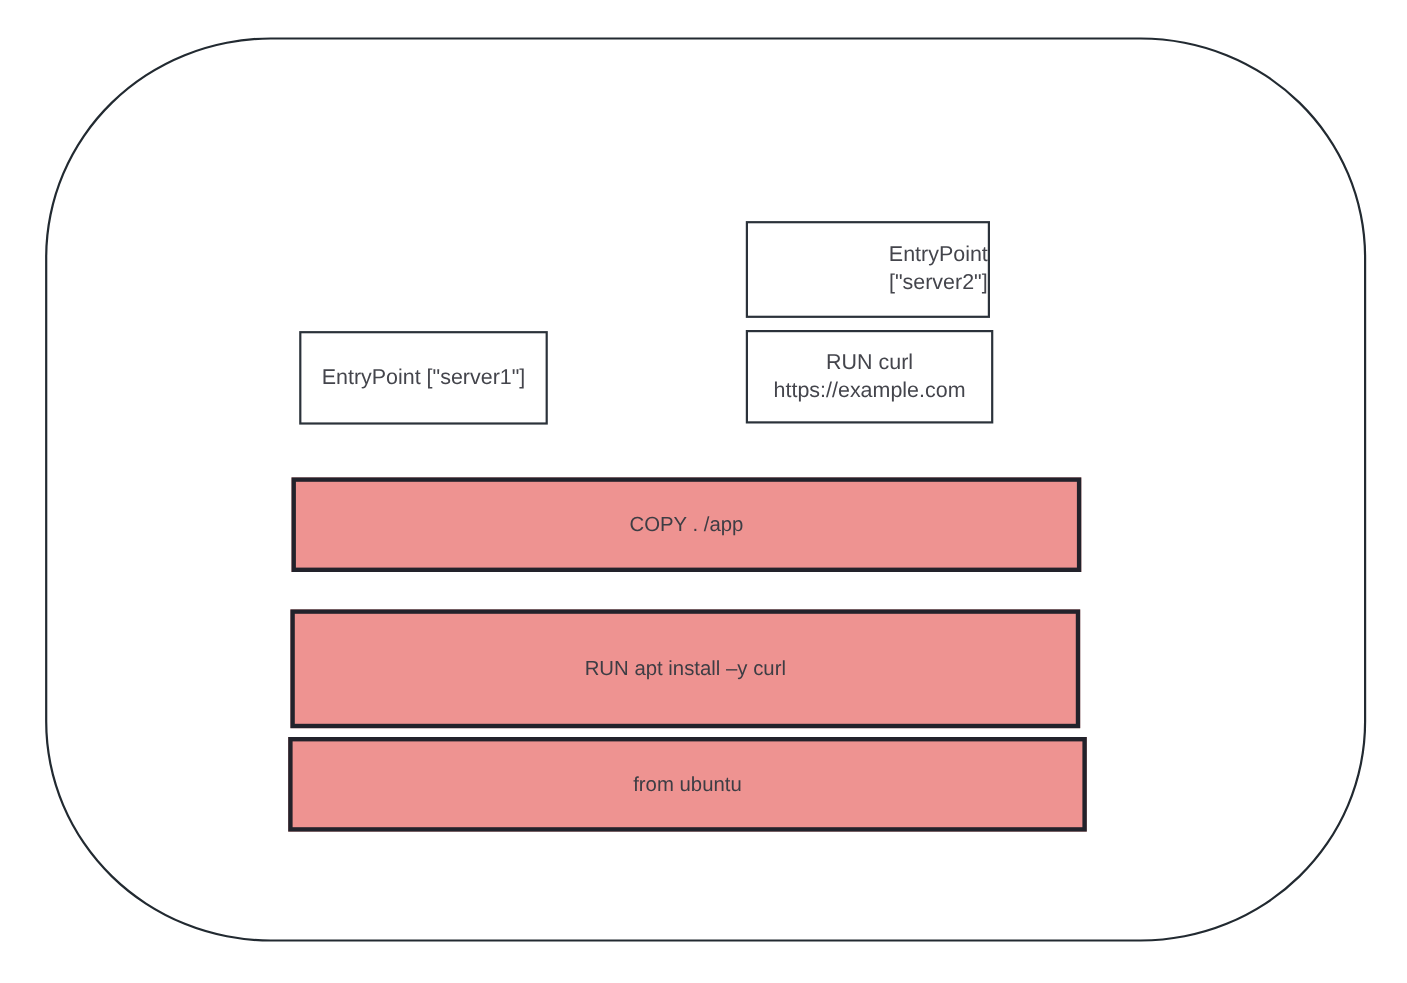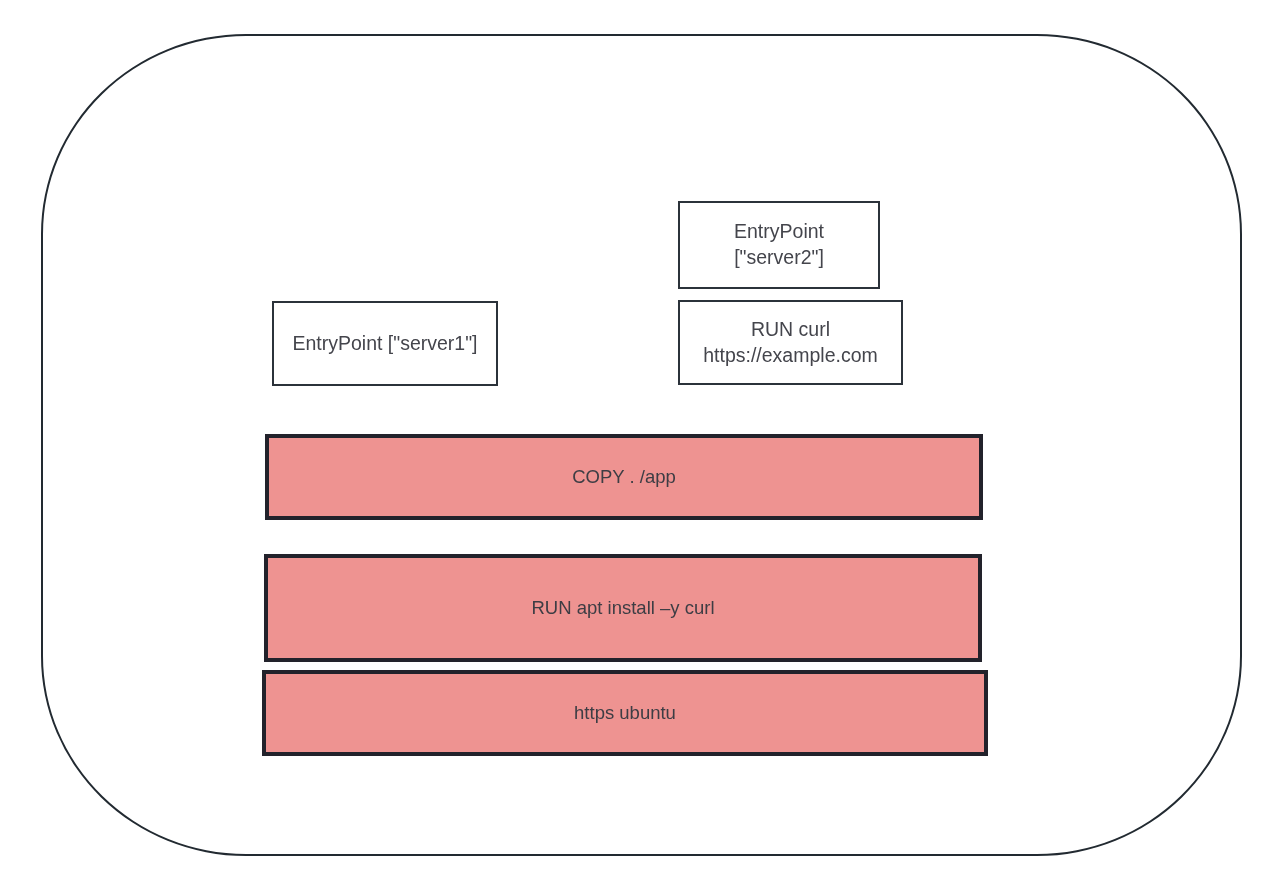--- a/index.html
+++ b/index.html
@@ -55,21 +55,21 @@
   
   .node.pink-box {
     background: #ee9391;
     border: 4.6px solid #22222b;
     font-size: 18.5px;
     color: #3d3d44;
   }
 
   
   #node-entrypoint-server2 {
-    left: 678px;  top: 201px;  width: 202px;  height: 88px;
+    left: 678px;  top: 201px;  width: 222px;  height: 88px; justify-content: flex-end;
   }
   #node-run-curl {
     left: 678px;  top: 300px;  width: 225px;  height: 85px;
   }
   #node-entrypoint-server1 {
     left: 272px;  top: 301px;  width: 226px;  height: 85px;
   }
   #node-copy-app {
     left: 265px;  top: 434px;  width: 718px;  height: 86px;
   }
@@ -103,16 +103,16 @@
 
   <div class="node pink-box" id="node-copy-app">
     <span class="node-label">COPY . /app</span>
   </div>
 
   <div class="node pink-box" id="node-run-apt-install">
     <span class="node-label">RUN apt install –y curl</span>
   </div>
 
   <div class="node pink-box" id="node-from-ubuntu">
-    <span class="node-label">https ubuntu</span>
+    <span class="node-label">from ubuntu</span>
   </div>
 
 </div>
 
 </body></html>

